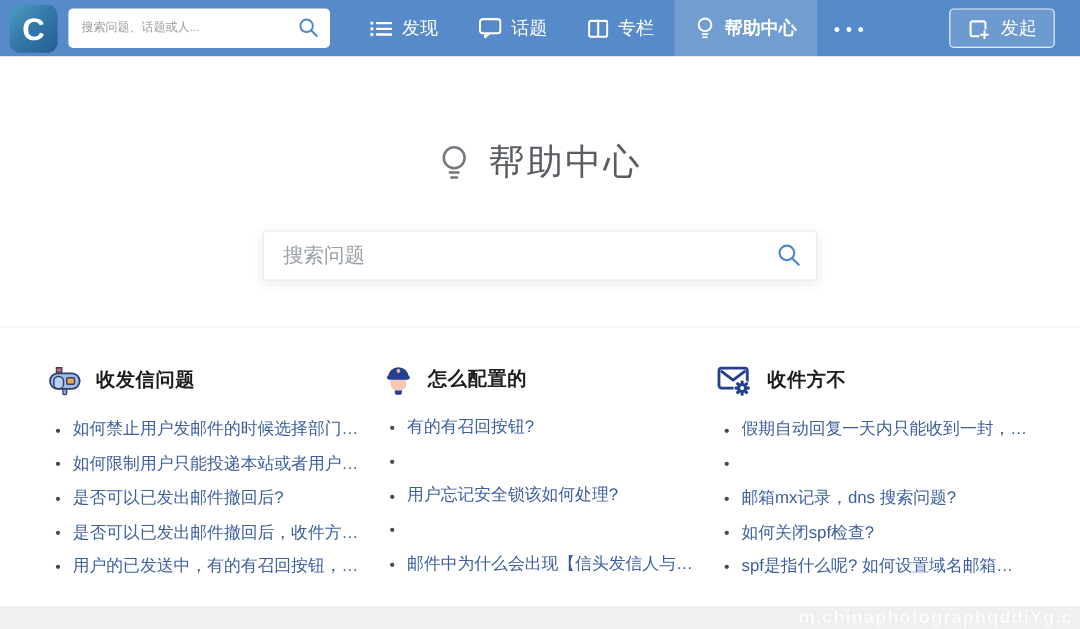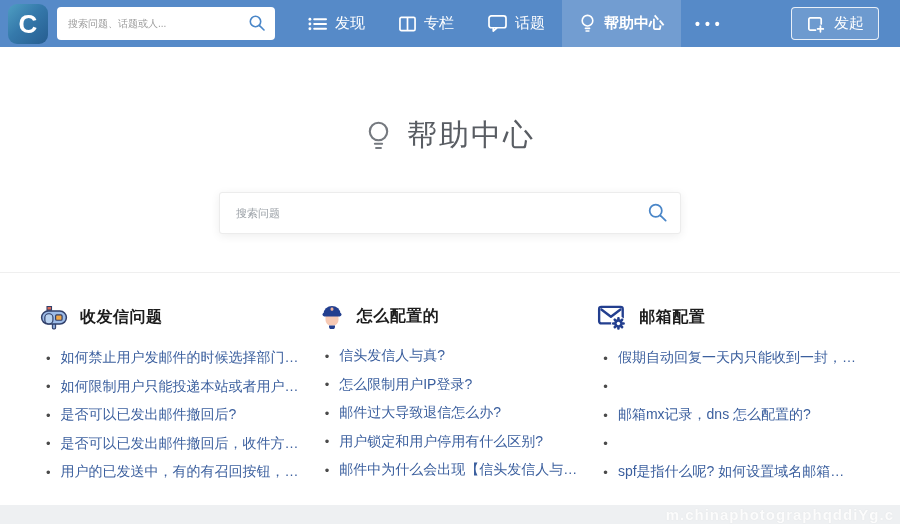--- a/index.html
+++ b/index.html
@@ -58,21 +58,21 @@
     display:flex; flex-direction:column; align-items:center;
   }
   .hero-title {
     margin-top:68px; display:flex; align-items:center; gap:15px;
     color:#595d63; font-size:30px; font-weight:400; letter-spacing:2px;
   }
   .hero-search { position:relative; width:462px; height:42px; margin-top:36px; }
   .hero-search input {
     width:100%; height:100%; border:1px solid #ececec; border-radius:3px;
     box-shadow:0 2px 10px rgba(0,0,0,0.07);
-    padding:0 46px 0 16px; font-size:11px; color:#333; outline:none;
+    padding:0 46px 0 16px; font-size:17px; color:#333; outline:none;
     font-family:inherit;
   }
   .hero-search input::placeholder { color:#9aa0a6; }
   .hsearch-icon { position:absolute; right:13px; top:10px; cursor:pointer; }
 
   
   .faq {
     background:#fff; height:232px;
     display:flex; padding:30px 24px 0 40px;
   }
@@ -123,35 +123,35 @@
               <line x1="6.5" y1="3" x2="19" y2="3"></line>
               <line x1="6.5" y1="8" x2="19" y2="8"></line>
               <line x1="6.5" y1="13" x2="19" y2="13"></line>
             </g>
           </svg>
       </span>
       <span>发现</span>
     </a>
     <a class="nav-item">
       <span class="nicon">
+        <svg width="19" height="17" viewBox="0 0 20 18">
+            <rect x="1" y="1" width="18" height="12.5" rx="2.5" fill="none" stroke="#fff" stroke-width="1.8"></rect>
+            <path d="M5.5 13.5 V17 L9.5 13.5" fill="none" stroke="#fff" stroke-width="1.8" stroke-linejoin="round"></path>
+          </svg>
+      </span>
+      <span>话题</span>
+    </a>
+    <a class="nav-item">
+      <span class="nicon">
         <svg width="17" height="16" viewBox="0 0 18 16">
             <rect x="1" y="1" width="16" height="14" rx="1.5" fill="none" stroke="#fff" stroke-width="1.8"></rect>
             <line x1="9" y1="1" x2="9" y2="15" stroke="#fff" stroke-width="1.8"></line>
           </svg>
       </span>
       <span>专栏</span>
-    </a>
-    <a class="nav-item">
-      <span class="nicon">
-        <svg width="19" height="17" viewBox="0 0 20 18">
-            <rect x="1" y="1" width="18" height="12.5" rx="2.5" fill="none" stroke="#fff" stroke-width="1.8"></rect>
-            <path d="M5.5 13.5 V17 L9.5 13.5" fill="none" stroke="#fff" stroke-width="1.8" stroke-linejoin="round"></path>
-          </svg>
-      </span>
-      <span>话题</span>
     </a>
     <a class="nav-item active">
       <span class="nicon">
         <svg width="17" height="21" viewBox="0 0 18 22">
             <circle cx="9" cy="8" r="5.6" fill="none" stroke="#fff" stroke-width="1.7"></circle>
             <path d="M6.8 16.2 h4.4 M7.5 19 h3" stroke="#fff" stroke-width="1.7" stroke-linecap="round" fill="none"></path>
           </svg>
       </span>
       <span>帮助中心</span>
     </a>
@@ -241,33 +241,31 @@
             <rect x="3.5" y="9.8" width="19" height="3.6" rx="1.8" fill="#233f8f"></rect>
             <rect x="11.6" y="4.6" width="2.8" height="3.2" rx="1.2" fill="#f0b29a"></rect>
             <path d="M10 22.5 h6 v1 a3 3 0 0 1 -6 0 z" fill="#233f8f"></path>
           </svg>
       </span>
       <h2>怎么配置的</h2>
     </div>
     <ul class="col-list">
       <li>
           <span class="bullet">•</span>
-          <a class="qlink">信头发信人与真?</a>
-        </li>
-      <li>
-          <span class="bullet">•</span>
-          <a class="qlink">怎么限制用户IP登录?</a>
-        </li>
-      <li>
-          <span class="bullet">•</span>
-          <a class="qlink">邮件过大导致退信怎么办?</a>
-        </li>
-      <li>
-          <span class="bullet">•</span>
-          <a class="qlink">用户锁定和用户停用有什么区别?</a>
+          <a class="qlink">有的有召回按钮?</a>
+        </li>
+      <li>
+          <span class="bullet">•</span>
+        </li>
+      <li>
+          <span class="bullet">•</span>
+          <a class="qlink">用户忘记安全锁该如何处理?</a>
+        </li>
+      <li>
+          <span class="bullet">•</span>
         </li>
       <li>
           <span class="bullet">•</span>
           <a class="qlink">邮件中为什么会出现【信头发信人与真...</a>
         </li>
     </ul>
   </div>
 
   <div class="faq-col">
     <div class="col-head">
@@ -281,36 +279,37 @@
                 <rect x="-1.2" y="-6" width="2.4" height="12" rx="1"></rect>
                 <rect x="-1.2" y="-6" width="2.4" height="12" rx="1" transform="rotate(45)"></rect>
                 <rect x="-1.2" y="-6" width="2.4" height="12" rx="1" transform="rotate(90)"></rect>
                 <rect x="-1.2" y="-6" width="2.4" height="12" rx="1" transform="rotate(135)"></rect>
               </g>
               <circle r="3.8" fill="#233f8f"></circle>
               <circle r="1.6" fill="#fff"></circle>
             </g>
           </svg>
       </span>
-      <h2>邮箱配置</h2>
+      <h2>收件方不</h2>
     </div>
     <ul class="col-list">
       <li>
           <span class="bullet">•</span>
           <a class="qlink">假期自动回复一天内只能收到一封，能...</a>
         </li>
       <li>
           <span class="bullet">•</span>
         </li>
       <li>
           <span class="bullet">•</span>
-          <a class="qlink">邮箱mx记录，dns 怎么配置的?</a>
-        </li>
-      <li>
-          <span class="bullet">•</span>
+          <a class="qlink">邮箱mx记录，dns 搜索问题?</a>
+        </li>
+      <li>
+          <span class="bullet">•</span>
+          <a class="qlink">如何关闭spf检查?</a>
         </li>
       <li>
           <span class="bullet">•</span>
           <a class="qlink">spf是指什么呢? 如何设置域名邮箱的S...</a>
         </li>
     </ul>
   </div>
 
 </section>
 

